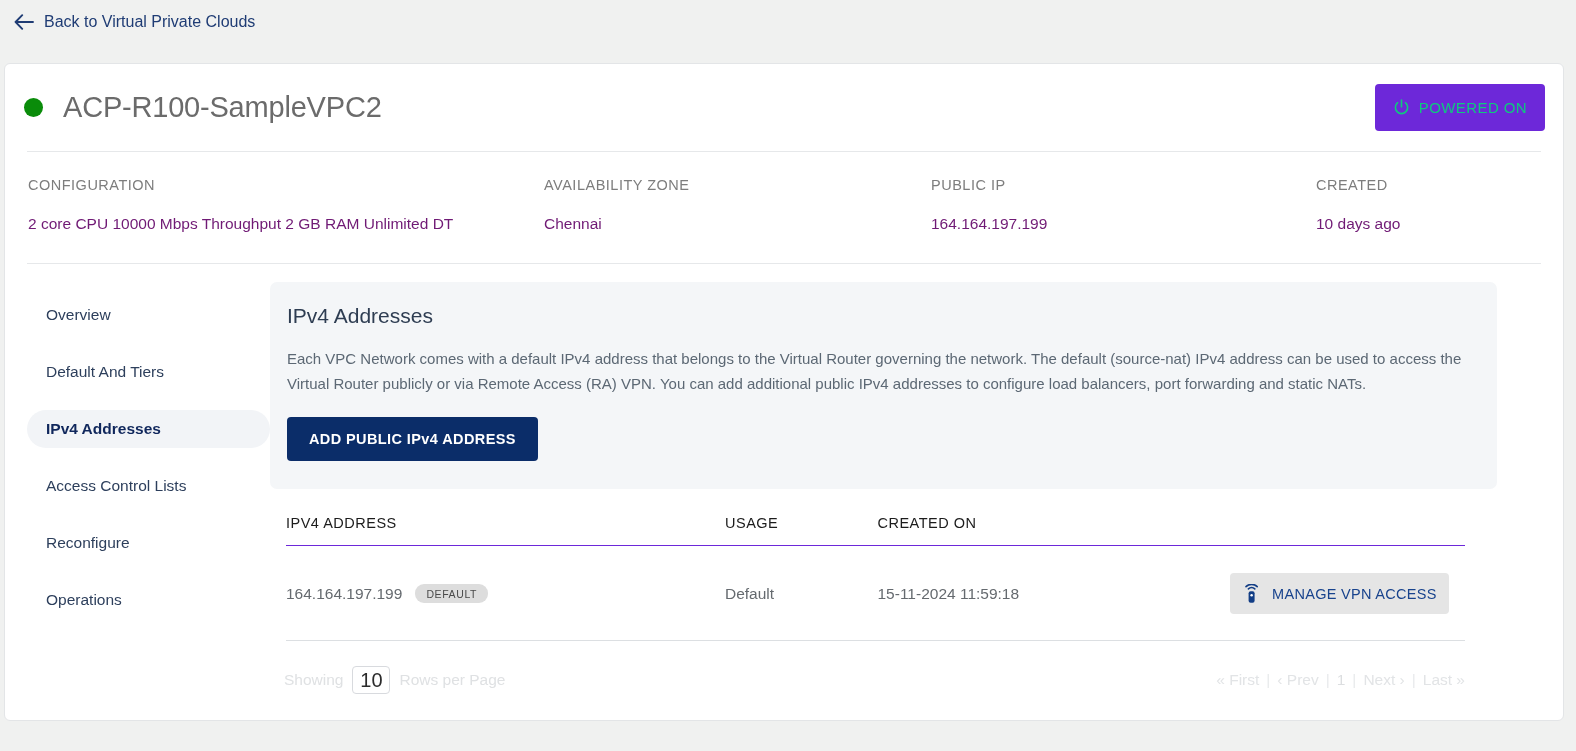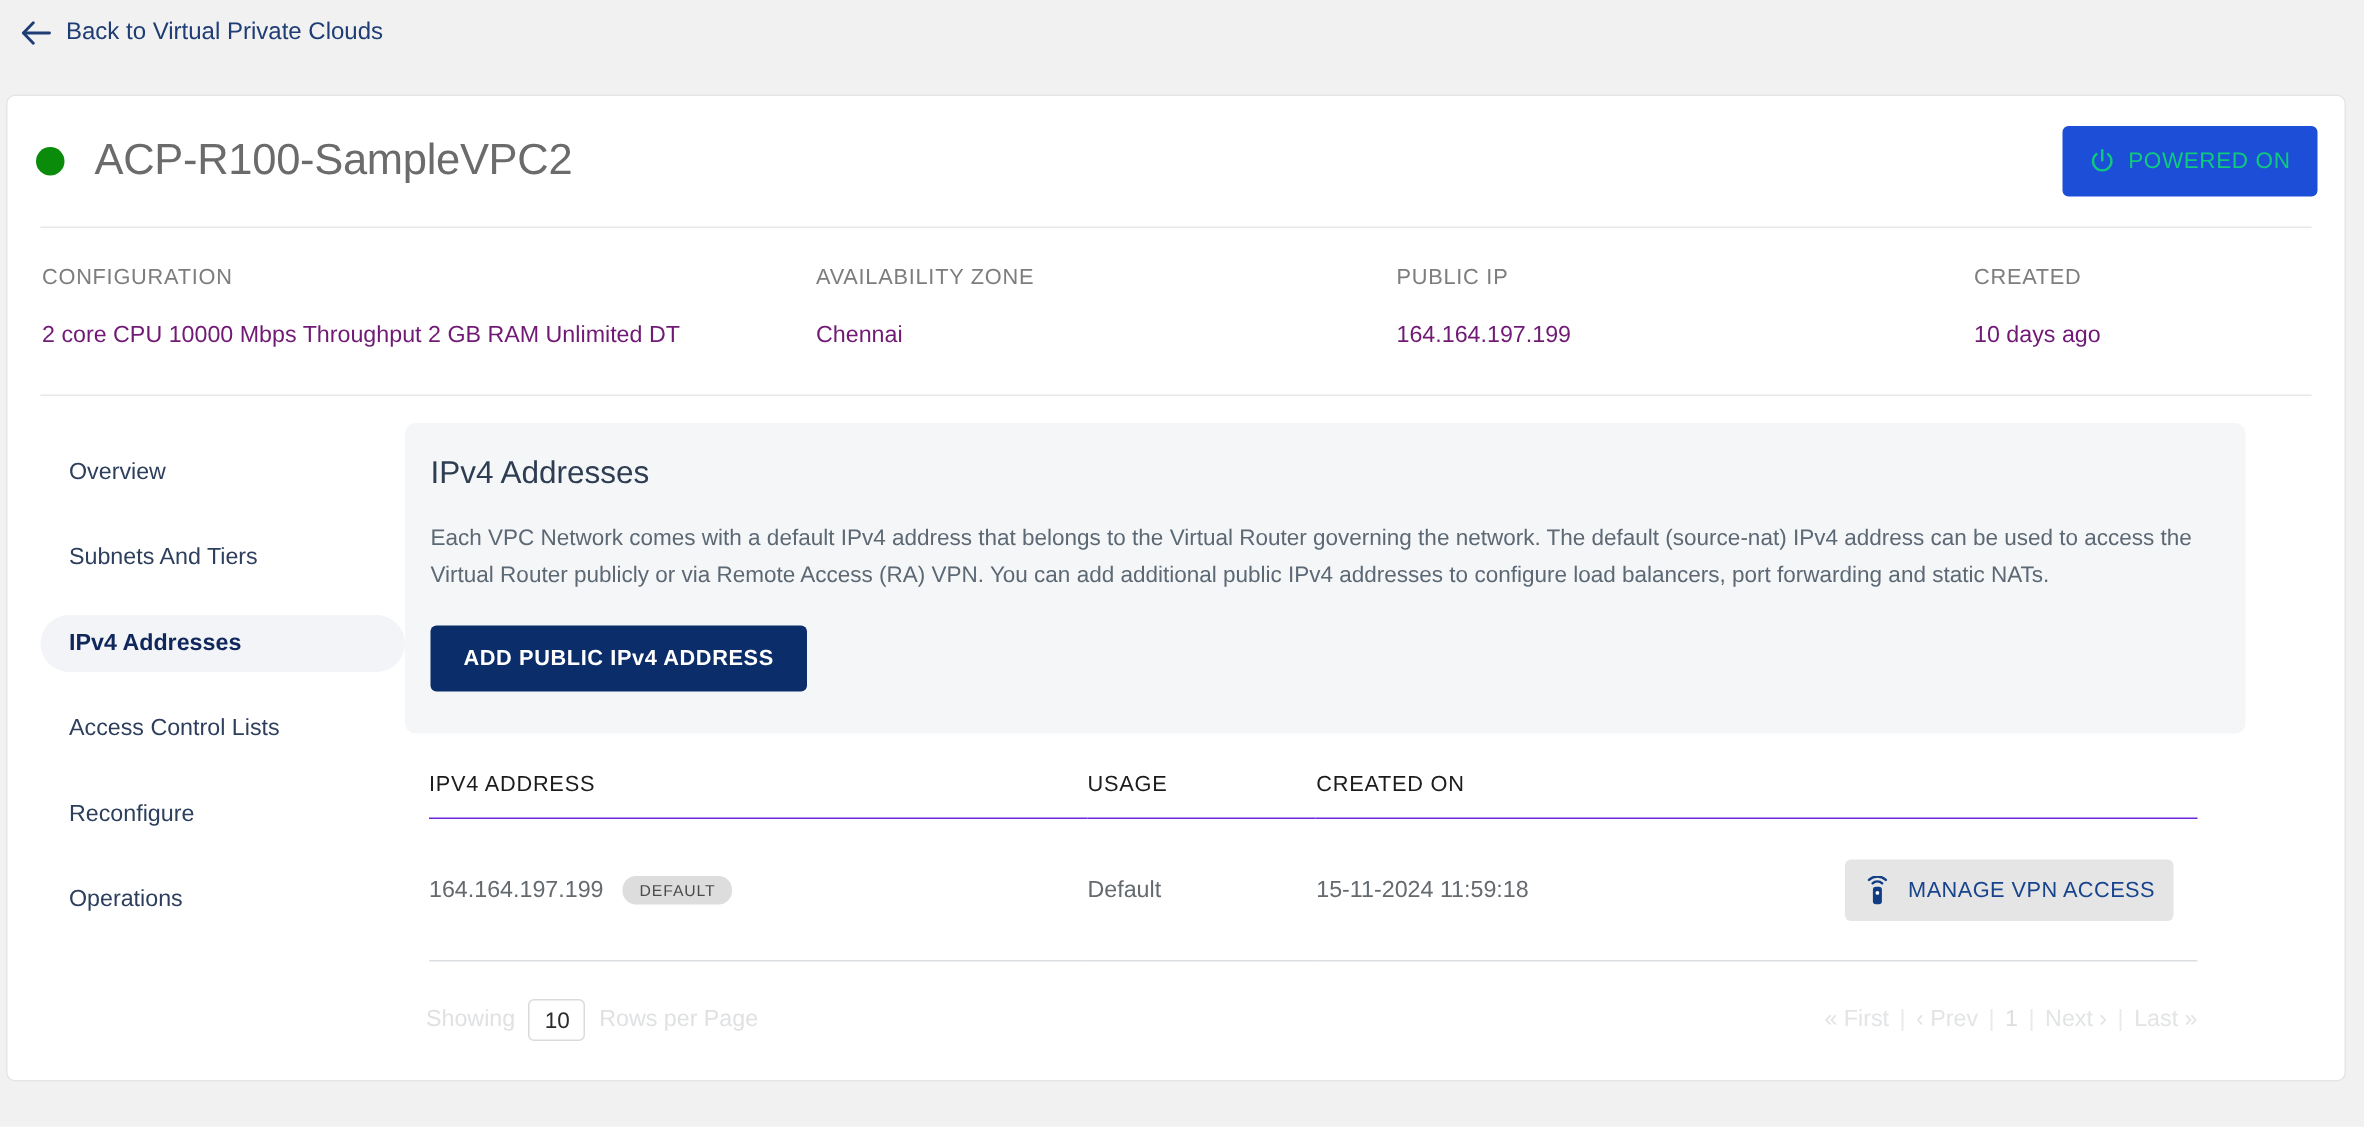--- a/index.html
+++ b/index.html
@@ -62,21 +62,21 @@
     flex: 0 0 auto;
   }
   .vpc-title {
     font-size: 29px;
     color: #6b6b6b;
     font-weight: 400;
     letter-spacing: -0.2px;
   }
   .power-badge {
     margin-left: auto;
-    background: #1d4ed8;
+    background: #6d28d9;
     color: #0ec97e;
     border-radius: 4px;
     height: 47px;
     min-width: 160px;
     display: flex;
     align-items: center;
     justify-content: center;
     gap: 9px;
     padding: 0 18px;
     font-size: 15px;
@@ -235,21 +235,21 @@
     color: #dfe1e3;
     font-size: 15.5px;
   }
   .pager-left { display: flex; align-items: center; gap: 9px; }
   .rows-input {
     width: 38px;
     height: 28px;
     border: 1px solid #d8dade;
     border-radius: 4px;
     text-align: center;
-    font-size: 15px;
+    font-size: 20px;
     color: #2b2b2b;
     font-family: "Liberation Sans", sans-serif;
     background: #fff;
   }
   .pager-right {
     margin-left: auto;
     display: flex;
     align-items: center;
     gap: 7px;
     color: #e2e4e6;
@@ -308,21 +308,21 @@
 
   <div class="divider"></div>
 
   <div class="body-wrap">
 
     <div class="sidenav">
       <div class="nav-item">
         <span>Overview</span>
       </div>
       <div class="nav-item">
-        <span>Subnets And Tiers</span>
+        <span>Default And Tiers</span>
       </div>
       <div class="nav-item active">
         <span>IPv4 Addresses</span>
       </div>
       <div class="nav-item">
         <span>Access Control Lists</span>
       </div>
       <div class="nav-item">
         <span>Reconfigure</span>
       </div>

